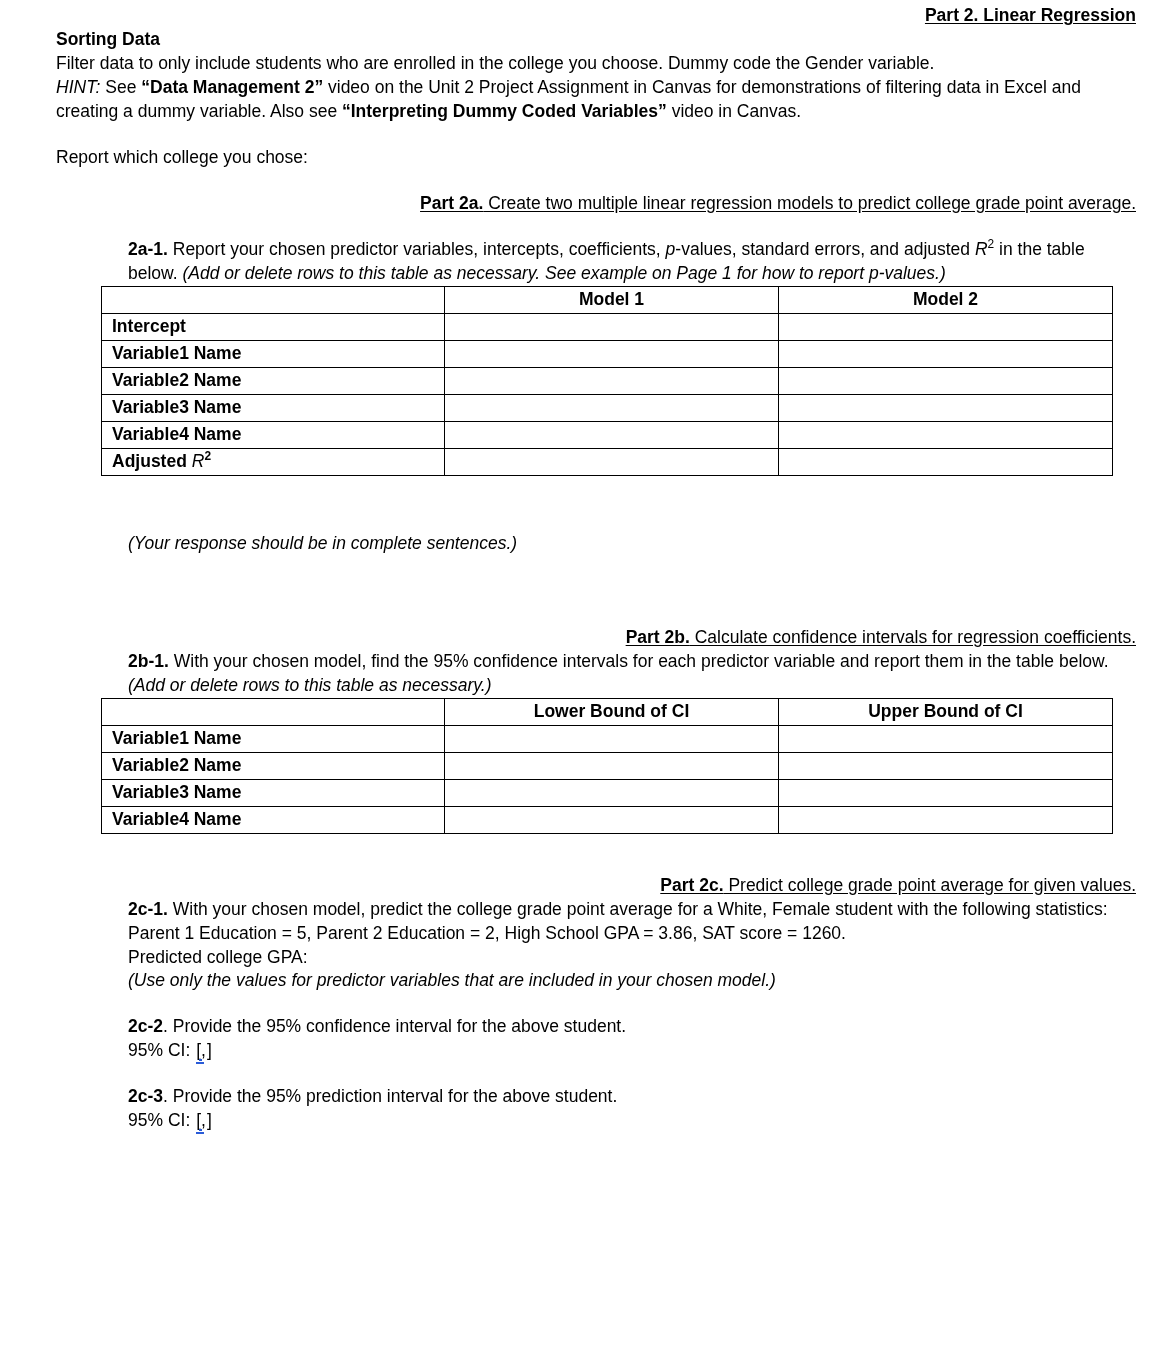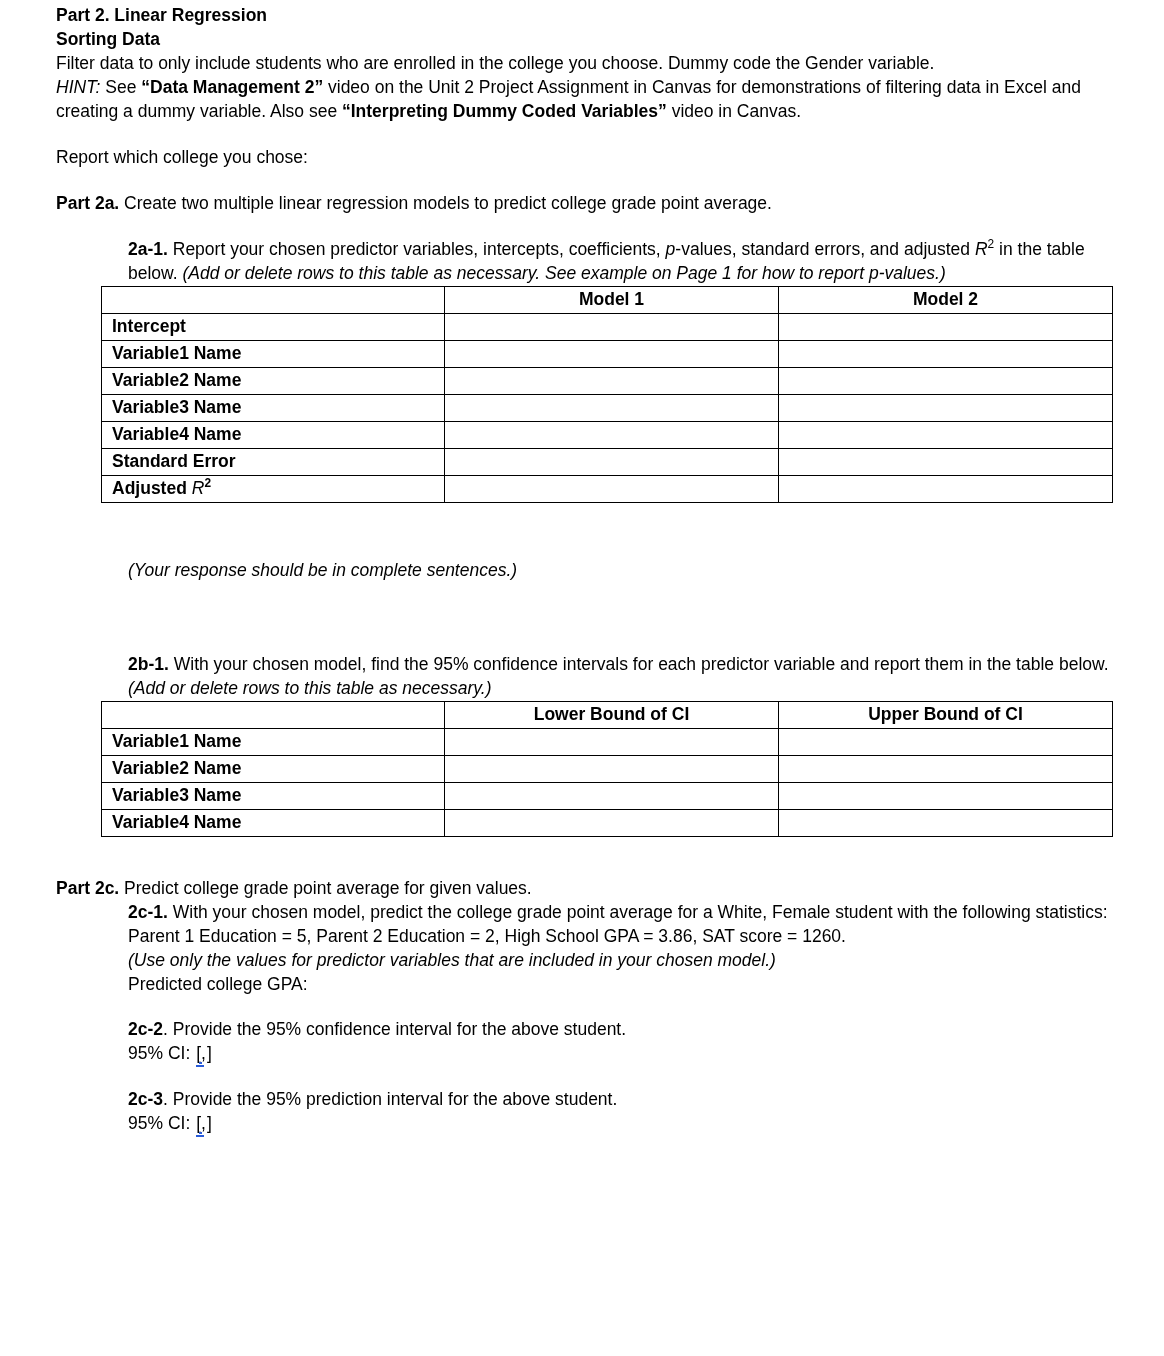--- a/index.html
+++ b/index.html
@@ -35,21 +35,23 @@
   .flush { margin-left: 0; }
   
   .indent-1 { margin-left: 72px; }
 
   .spacer-sm { height: 14px; }
   .spacer-md { height: 22px; }
   .spacer-lg { height: 40px; }
   .spacer-xl { height: 56px; }
 
   .heading-underline {
+    text-decoration: underline;
     text-underline-offset: 2px;
+    text-align: right;
   }
 
   
   table.qtable {
     border-collapse: collapse;
     table-layout: fixed;
     margin-left: 45px;
     width: 1011px;
     font-size: 17.5px;
   }
@@ -157,39 +159,37 @@
         <td>Variable3 Name</td>
         <td class="val-cell"></td>
         <td class="val-cell"></td>
       </tr>
       <tr>
         <td>Variable4 Name</td>
         <td class="val-cell"></td>
         <td class="val-cell"></td>
       </tr>
       <tr>
-        <td>Standard Error</td>
-        <td class="val-cell"></td>
-        <td class="val-cell"></td>
-      </tr>
-      <tr>
         <td><span>Adjusted </span><span class="bi">R</span><sup>2</sup></td>
         <td class="val-cell"></td>
         <td class="val-cell"></td>
       </tr>
     </tbody>
   </table>
 
   <div class="spacer-xl"></div>
 
   <p class="indent-1 bi">(Your response should be in complete sentences.)</p>
 
   <div class="spacer-xl"></div>
   <div class="spacer-sm"></div>
 
+  <p class="flush heading-underline">
+    <span class="b">Part 2b.</span><span> Calculate confidence intervals for regression coefficients.</span>
+  </p>
   <p class="indent-1">
     <span class="b">2b-1.</span><span> With your chosen model, find the 95% confidence intervals for each predictor variable and report them in the table below. </span><span class="bi">(Add or delete rows to this table as necessary.)</span>
   </p>
 
   <table class="qtable">
     <colgroup>
         <col class="c-label">
         <col class="c-val">
         <col class="c-val">
       </colgroup>
@@ -225,22 +225,22 @@
   </table>
 
   <div class="spacer-lg"></div>
 
   <p class="flush heading-underline">
     <span class="b">Part 2c.</span><span> Predict college grade point average for given values.</span>
   </p>
   <p class="indent-1">
     <span class="b">2c-1.</span><span> With your chosen model, predict the college grade point average for a White, Female student with the following statistics: Parent 1 Education = 5, Parent 2 Education = 2, High School GPA = 3.86, SAT score = 1260.</span>
   </p>
+  <p class="indent-1">Predicted college GPA:</p>
   <p class="indent-1 bi">(Use only the values for predictor variables that are included in your chosen model.)</p>
-  <p class="indent-1">Predicted college GPA:</p>
 
   <div class="spacer-md"></div>
 
   <p class="indent-1">
     <span class="b">2c-2</span><span>. Provide the 95% confidence interval for the above student.</span>
   </p>
   <p class="indent-1">
     <span>95% CI: </span><span class="ci-stub"><span>[</span><span>,</span><span class="dbl"></span></span><span>]</span>
   </p>
 

